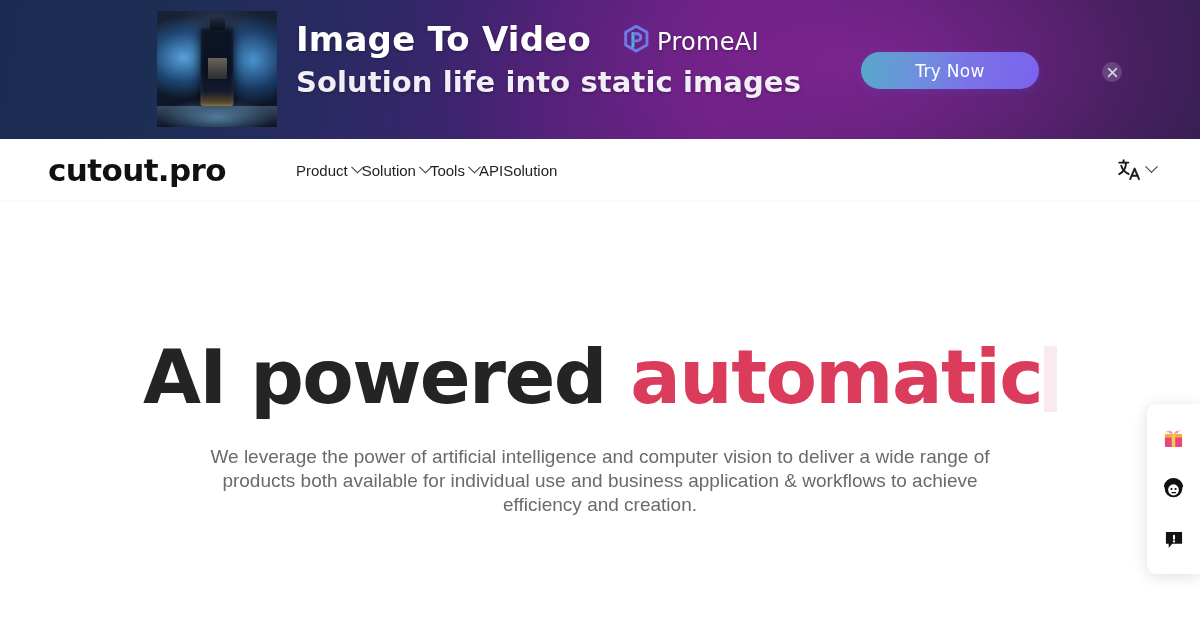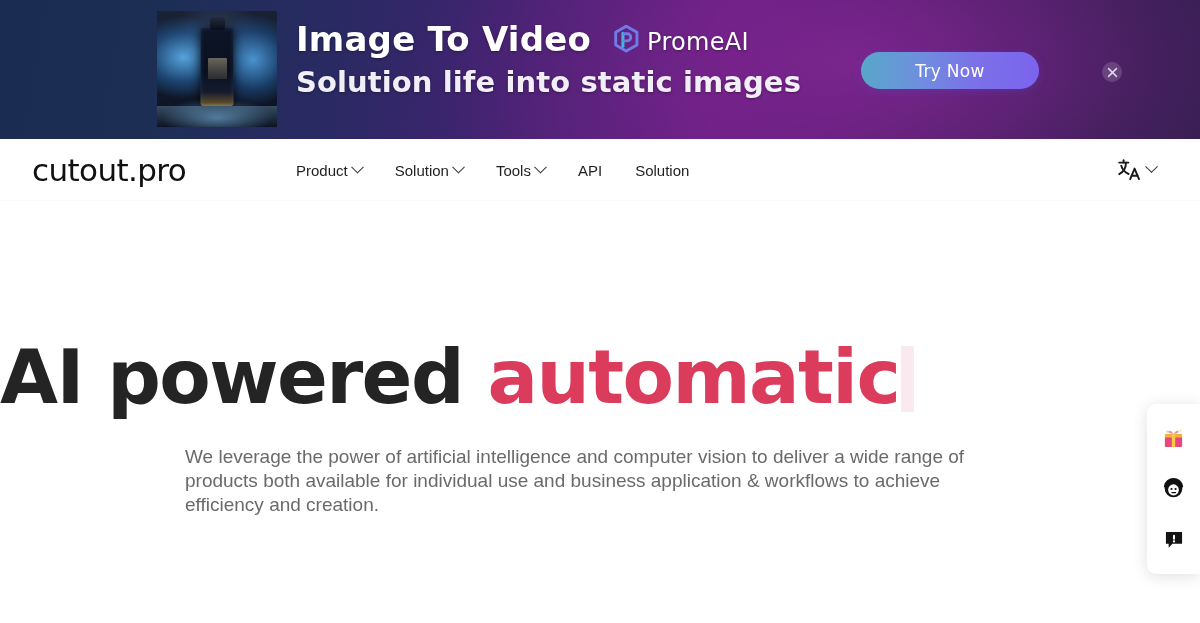--- a/index.html
+++ b/index.html
@@ -103,21 +103,21 @@
     font-family: "DejaVu Sans", sans-serif;
     font-size: 34px;
     font-weight: 700;
     color: #ffffff;
     letter-spacing: 0.2px;
     line-height: 1.0;
     white-space: nowrap;
     text-shadow: 0 1px 3px rgba(0,0,0,.35);
     display: flex;
     align-items: center;
-    gap: 22px;
+    gap: 32px;
   }
   .ad-line2 {
     font-family: "DejaVu Sans", sans-serif;
     font-size: 29px;
     font-weight: 700;
     color: #f2eef8;
     letter-spacing: 0.1px;
     line-height: 1.0;
     margin-top: 12px;
     white-space: nowrap;
@@ -177,40 +177,39 @@
     position: relative;
     width: 1200px;
     height: 62px;
     background: #ffffff;
     display: flex;
     align-items: center;
     border-bottom: 1px solid #fafafa;
   }
   .brand {
     position: absolute;
-    left: 32px;
+    left: 48px;
     top: 50%;
     transform: translateY(-50%);
     font-family: "DejaVu Sans", sans-serif;
     font-size: 31px;
-    font-weight: 400;
+    font-weight: 700;
     letter-spacing: -0.6px;
     color: #111111;
     cursor: pointer;
     white-space: nowrap;
   }
 
   .nav-links {
     position: absolute;
     left: 296px;
     top: 50%;
     transform: translateY(-50%);
     display: flex;
     align-items: center;
-    gap: 33px;
   }
   .nav-item {
     display: inline-flex;
     align-items: center;
     gap: 5px;
     font-size: 15px;
     font-weight: 400;
     color: #1f1f1f;
     cursor: pointer;
     white-space: nowrap;
@@ -236,21 +235,21 @@
     cursor: pointer;
   }
   .lang-icon { width: 24px; height: 24px; display: block; }
 
   
   .hero {
     position: relative;
     width: 1200px;
     height: 422px;
     background: #ffffff;
-    text-align: left;
+    text-align: center;
   }
   .hero-title {
     padding-top: 139px;
     font-family: "DejaVu Sans", sans-serif;
     font-size: 75px;
     font-weight: 700;
     line-height: 0.99;
     letter-spacing: -1.6px;
     color: #242424;
     white-space: nowrap;

